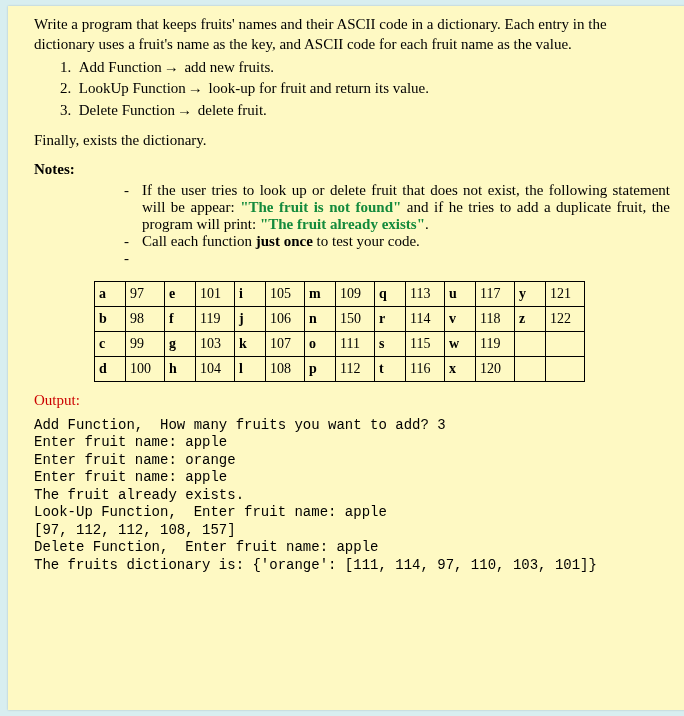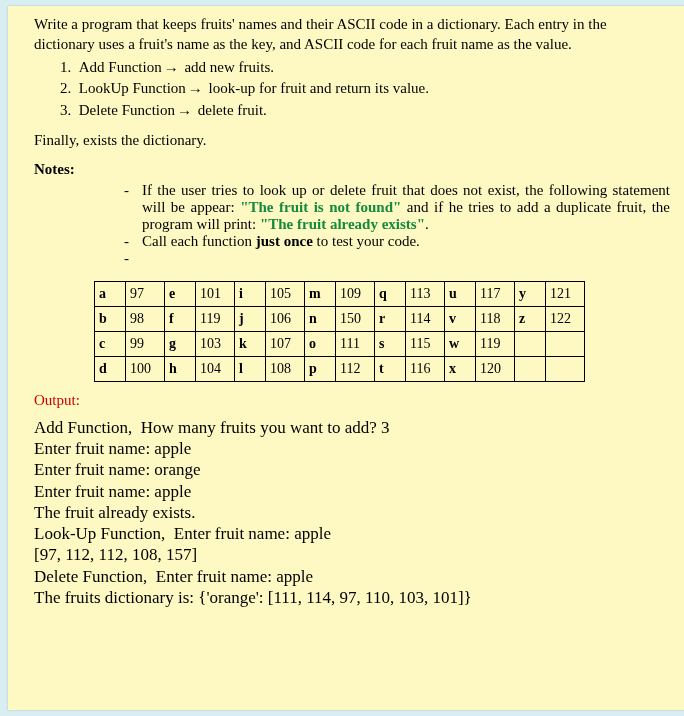--- a/index.html
+++ b/index.html
@@ -44,21 +44,21 @@
     padding: 2px 4px;
     min-width: 22px;
     height: 20px;
     text-align: left;
     vertical-align: middle;
   }
   table.ascii td.let { font-weight: bold; width: 20px; }
   table.ascii td.num { width: 30px; }
   table.ascii td.empty { }
   .output-label { color: #c00; margin: 10px 0 8px 0; }
-  .console { font-size: 17px; line-height: 1.25; }
+  .console { font-size: 14px; line-height: 1.25; font-family: Liberation Mono, monospace; }
   .console div { white-space: pre-wrap; }
 </style>
 </head>
 <body>
 
 <div class="page">
 
   <div class="intro">
     <p>Write a program that keeps fruits' names and their ASCII code in a dictionary. Each entry in the dictionary uses a fruit's name as the key, and ASCII code for each fruit name as the value.</p>
   </div>

